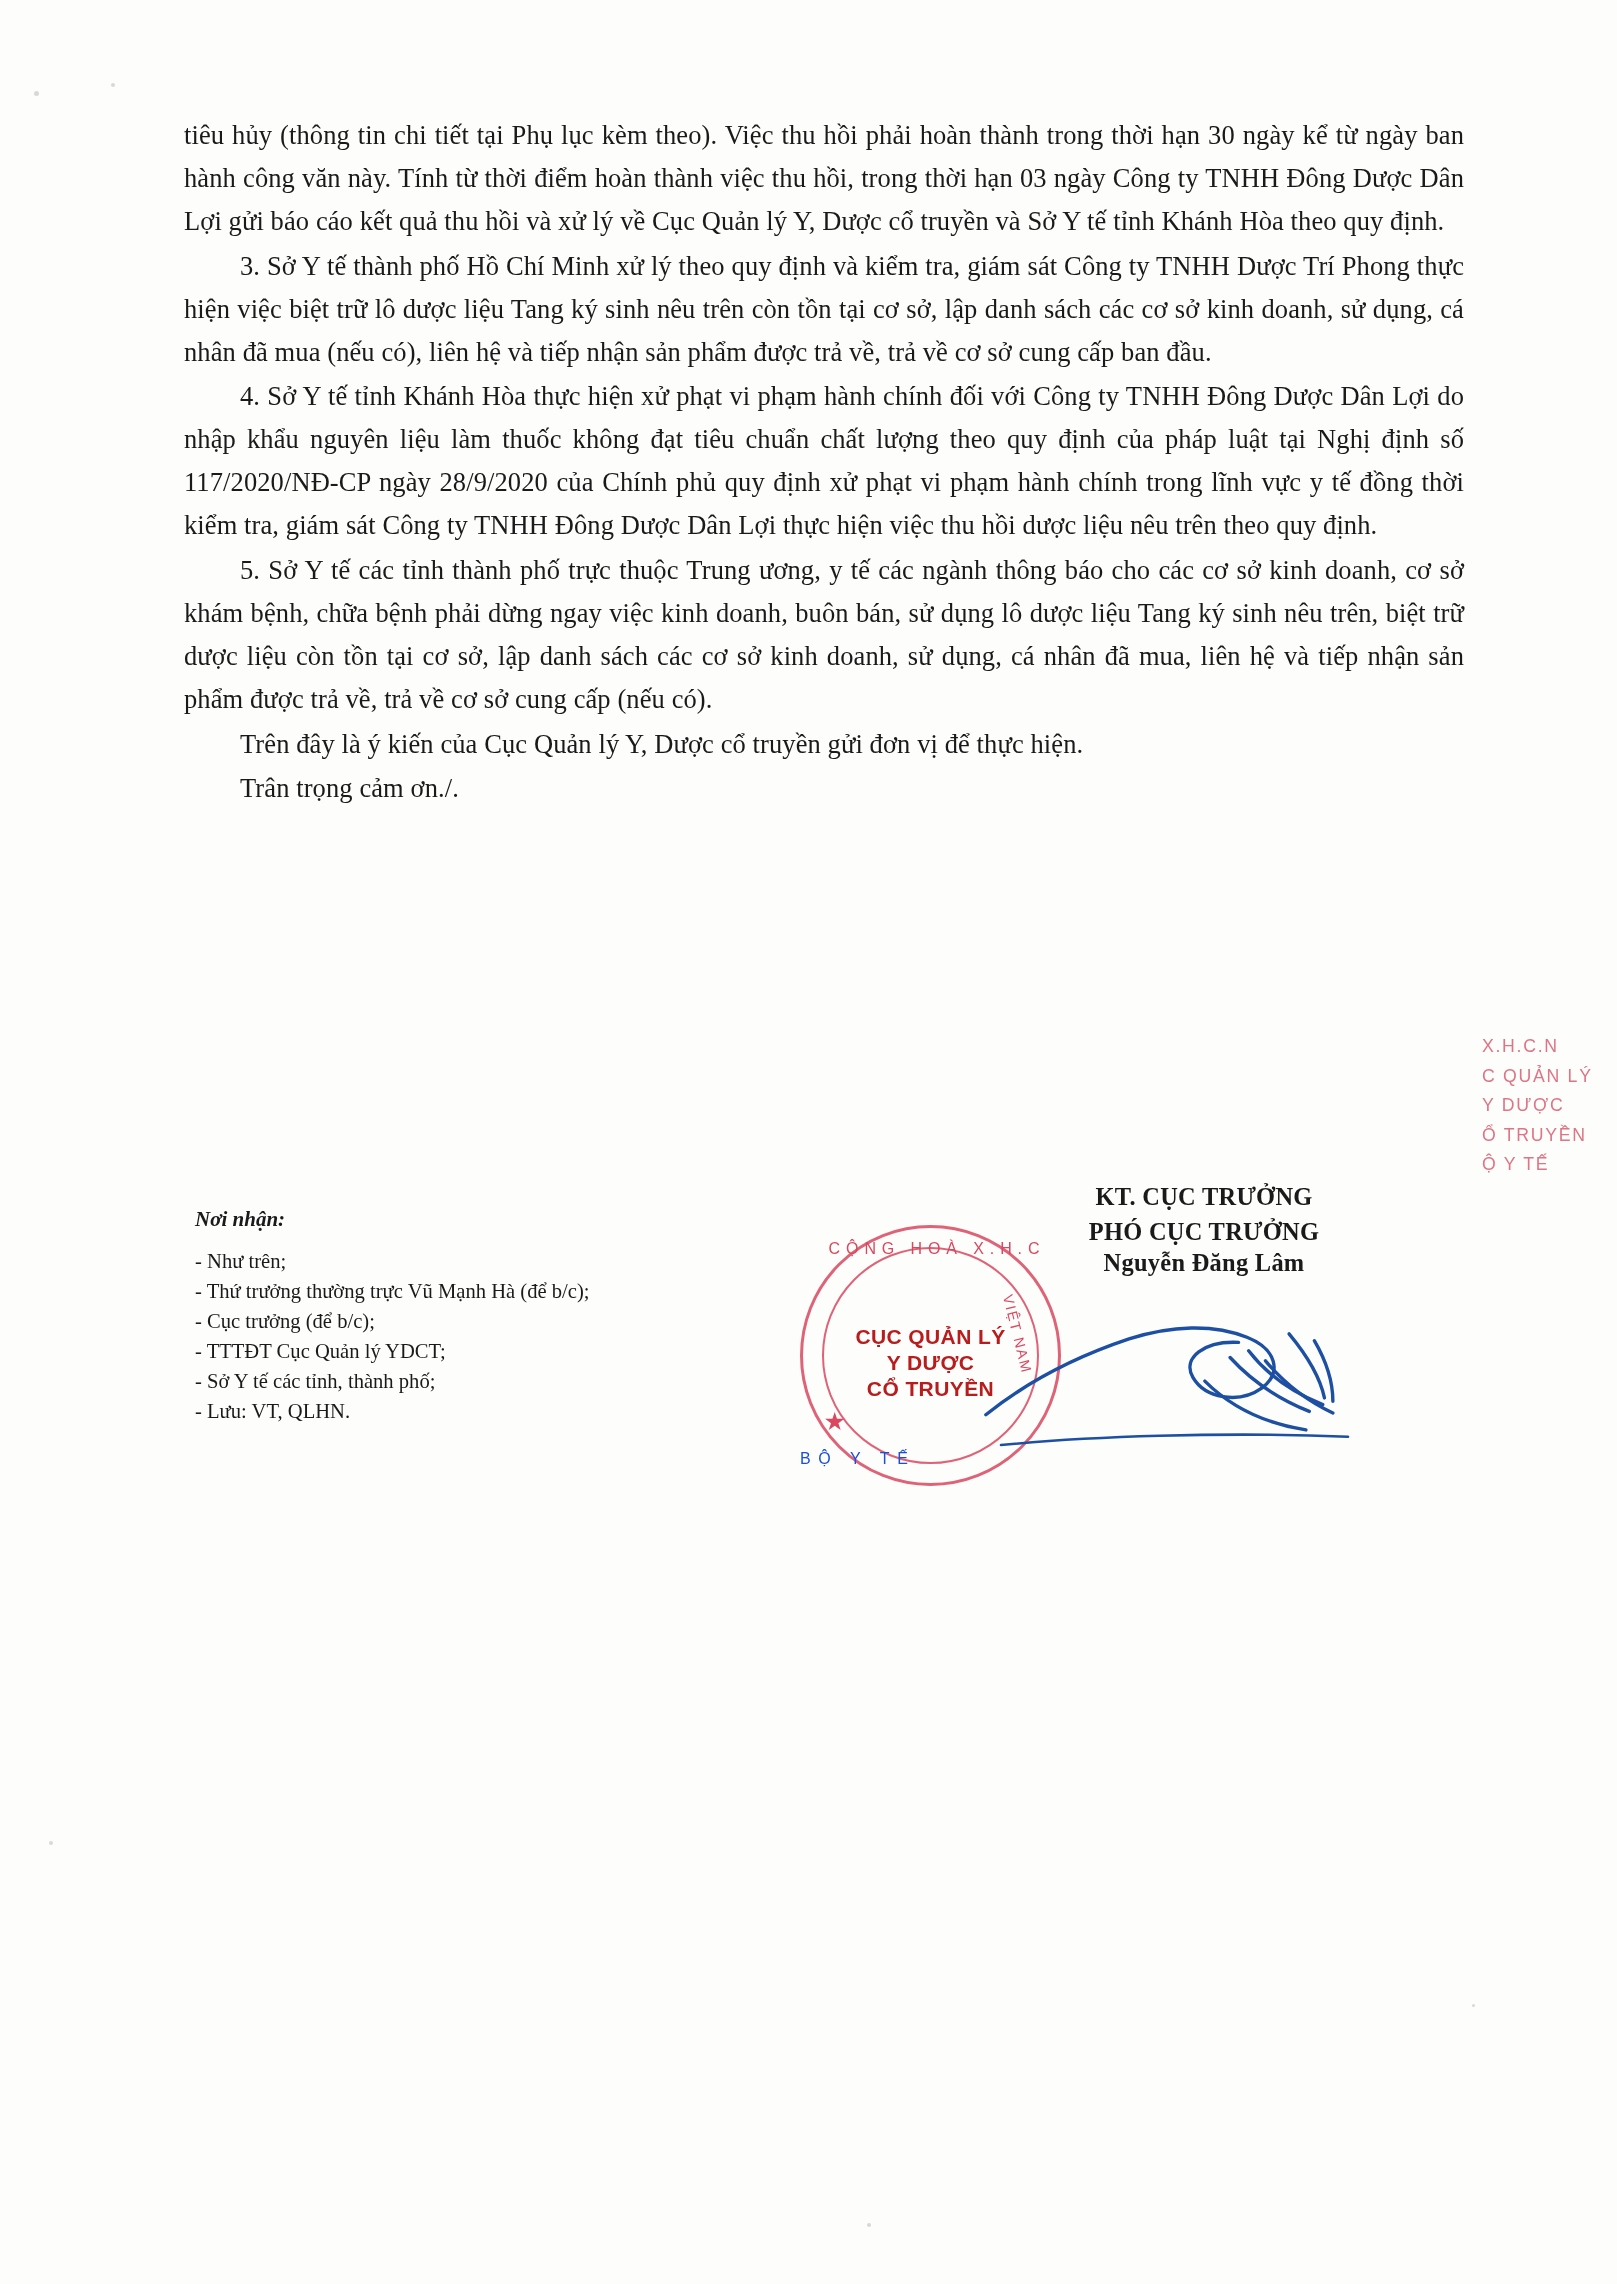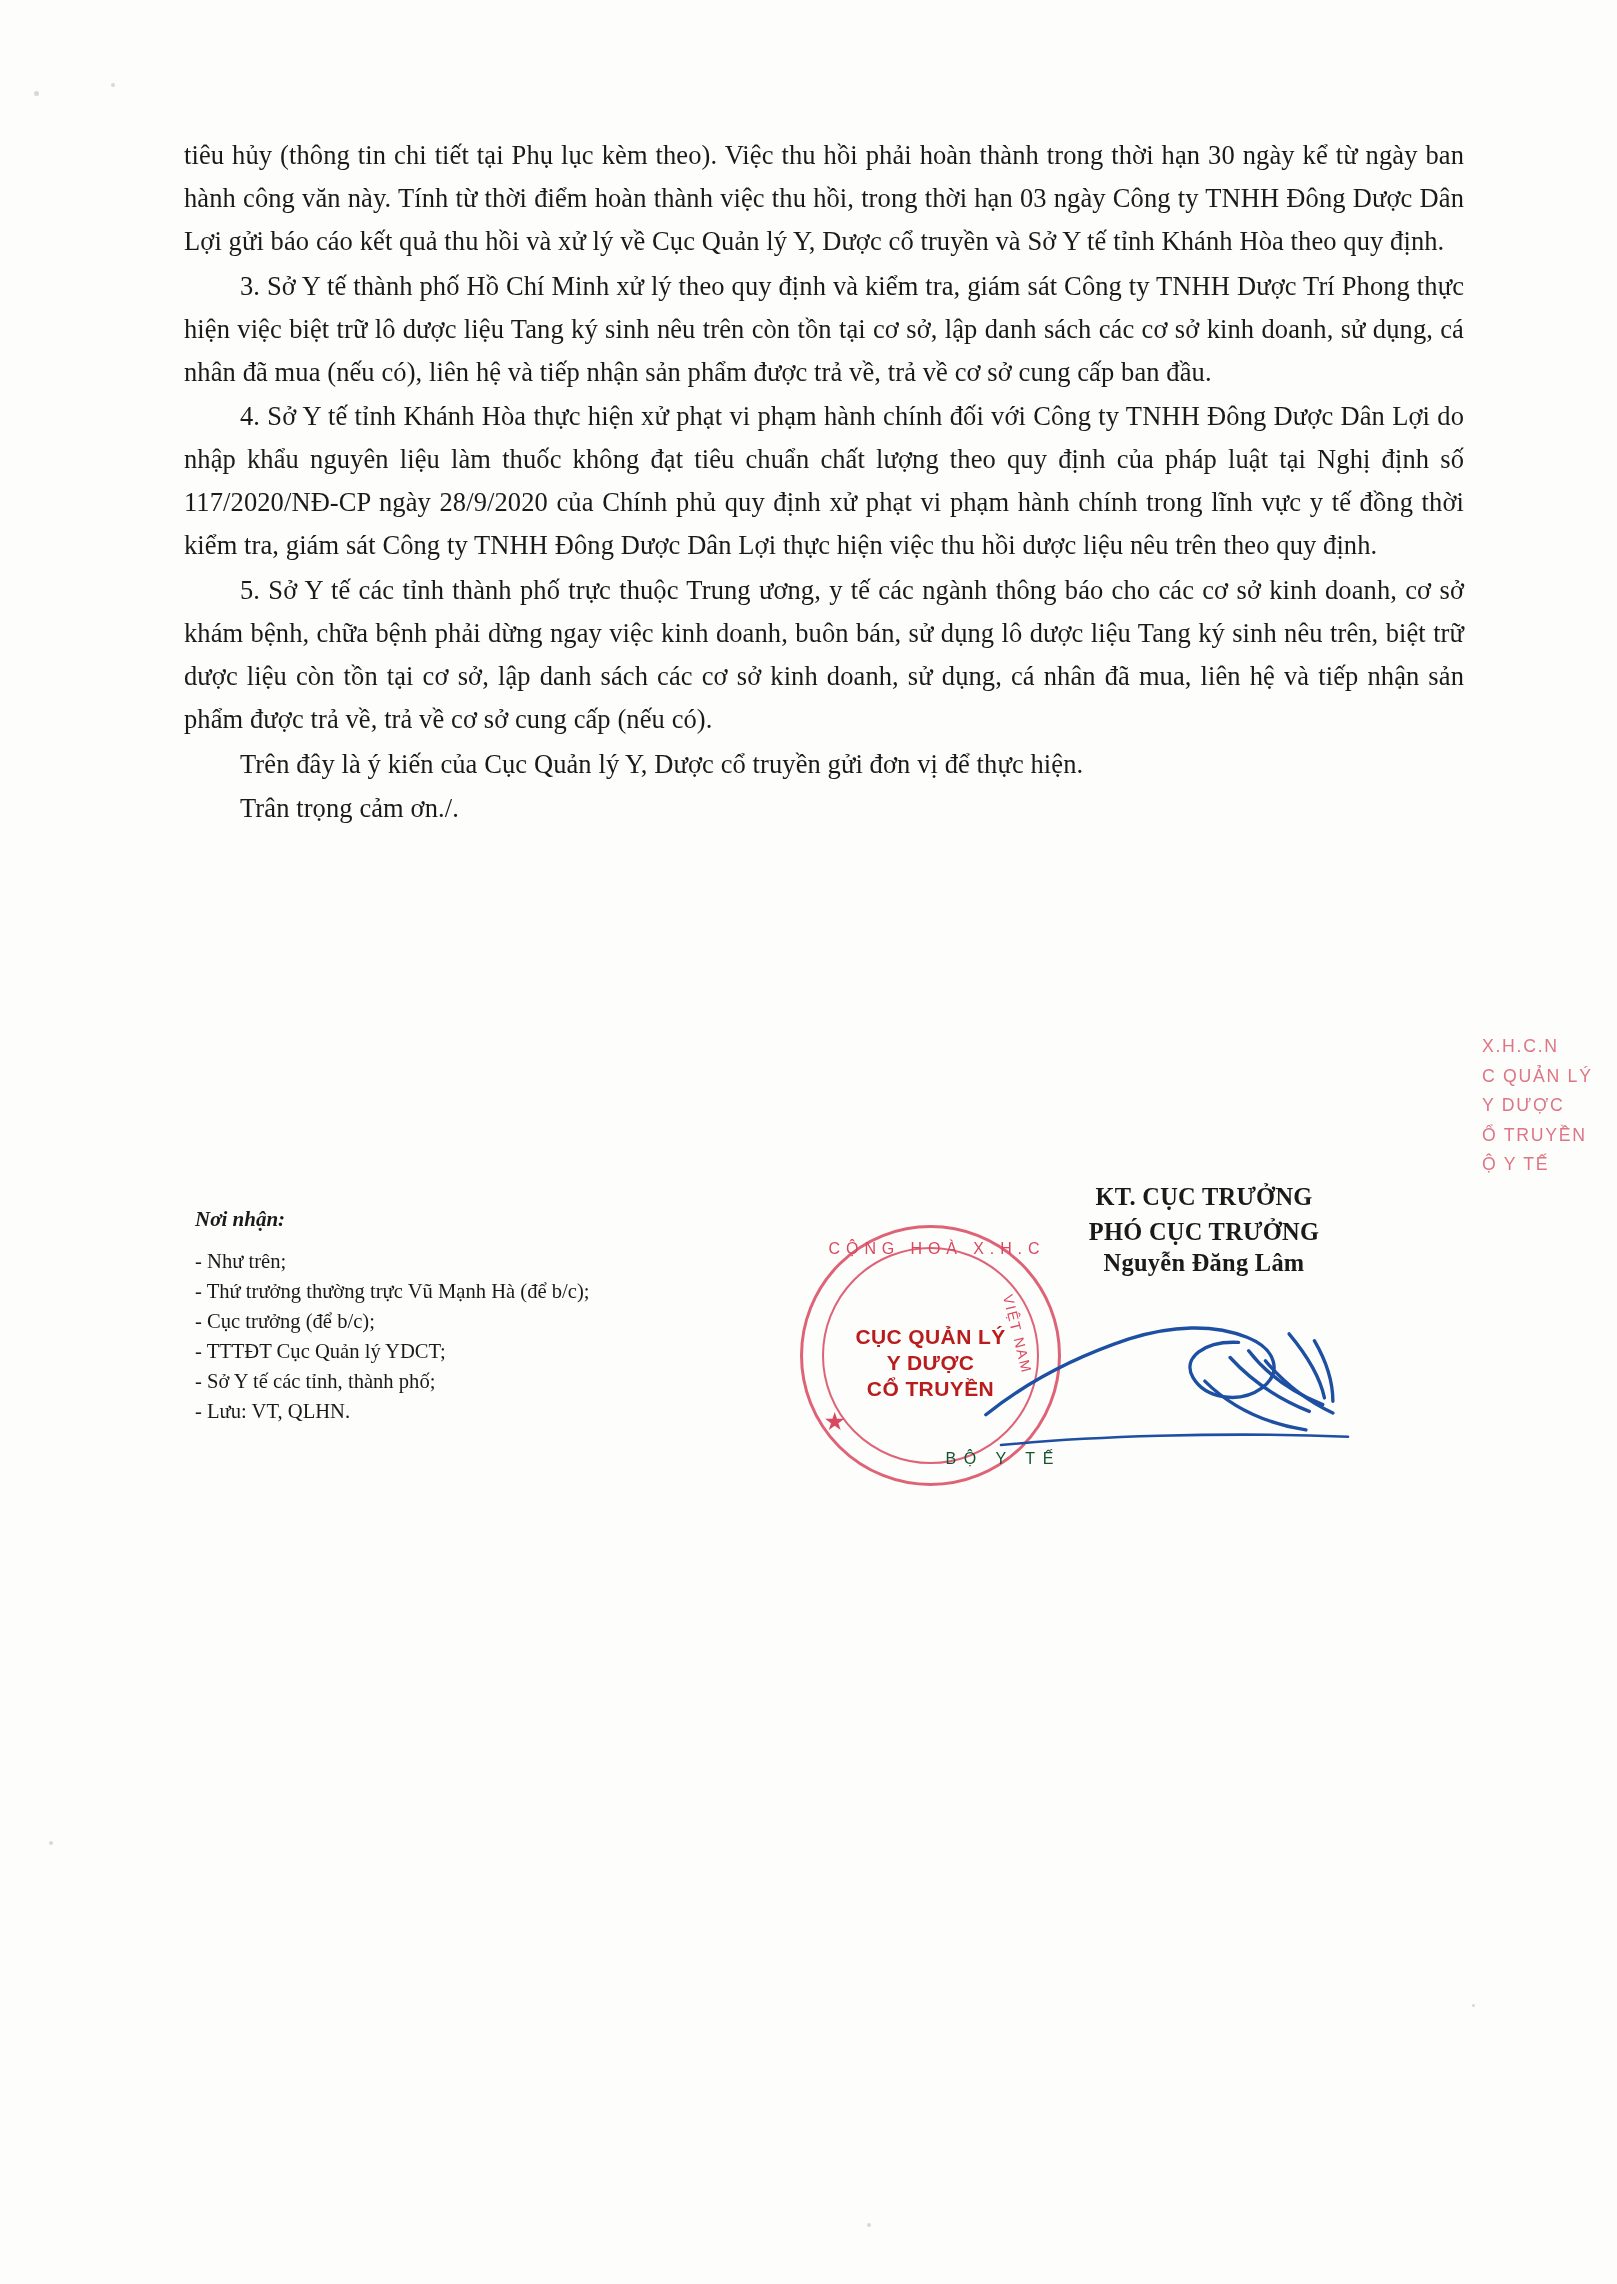--- a/index.html
+++ b/index.html
@@ -23,21 +23,21 @@
   
   .speckle {
     position: absolute;
     background: #b9b9b9;
     border-radius: 50%;
     opacity: .55;
   }
   .body-area {
     position: absolute;
     left: 184px;
-    top: 134px;
+    top: 114px;
     width: 1280px;
   }
   p.para {
     margin: 0 0 1.7px 0;
     font-size: 26.5px;
     line-height: 43px;
     text-align: justify;
     text-justify: inter-word;
     letter-spacing: 0.1px;
   }
@@ -138,22 +138,22 @@
     text-align: center;
     color: #d9485f;
     font-size: 16px;
     letter-spacing: 5.9px;
     font-family: "Liberation Sans", sans-serif;
     transform: scaleY(1.05);
   }
   .seal .arc-bottom {
     position: absolute;
     left: 0; right: 0; bottom: 18.5px;
-    text-align: right;
-    color: #14532d;
+    text-align: left;
+    color: #1d4ed8;
     font-size: 16px;
     letter-spacing: 7.6px;
     font-family: "Liberation Sans", sans-serif;
   }
   .seal .side-right {
     position: absolute;
     right: 3.4px; top: 101px;
     color: #d9485f;
     font-size: 14.3px;
     font-family: "Liberation Sans", sans-serif;

